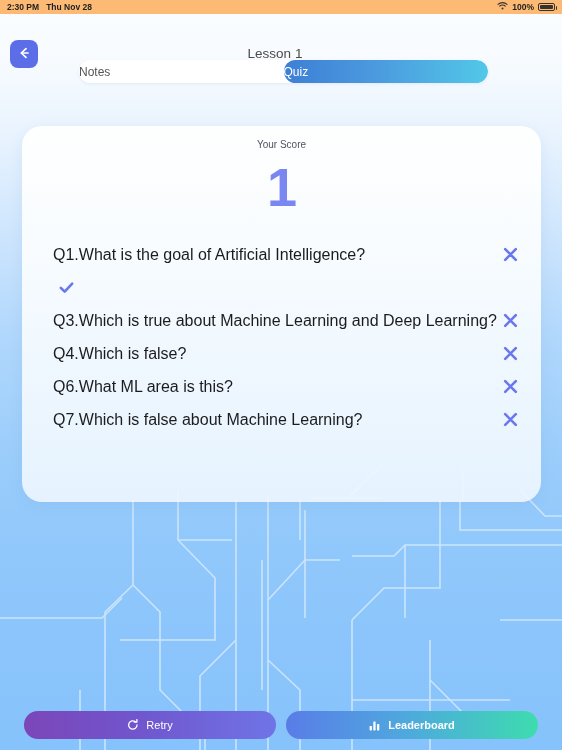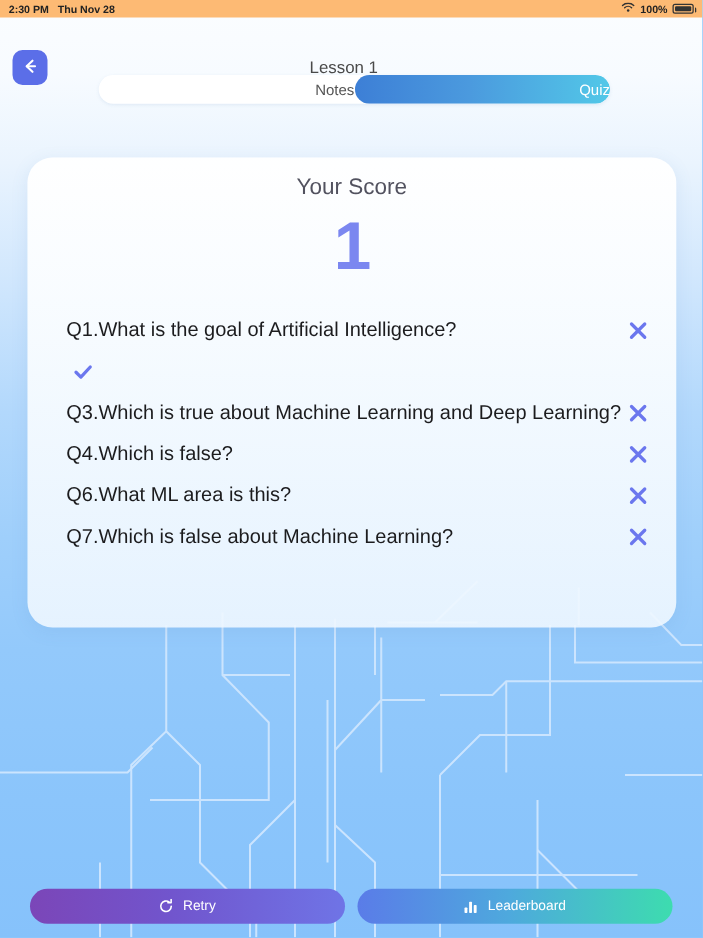--- a/index.html
+++ b/index.html
@@ -67,42 +67,42 @@
   
   #tab-bar {
     position:absolute; top:60px; left:79px;
     width:409px; height:23px;
     background:#ffffff; border-radius:12px;
     display:flex; overflow:hidden;
     box-shadow:0 1px 3px rgba(90,130,180,.12);
     z-index:20;
   }
   .tab {
-    flex:1; display:flex; align-items:center; justify-content:flex-end;
+    flex:1; display:flex; align-items:center; justify-content:flex-start;
     font-size:12px; color:#555; cursor:pointer;
     border-radius:12px;
   }
   .tab.active {
     color:#fff;
     background:linear-gradient(to right, #3d7fd6 0%, #4b9ade 45%, #52c8e8 100%);
   }
 
   
   #score-card {
     position:absolute; left:22px; top:126px;
     width:519px; height:376px;
     border-radius:20px;
     background:linear-gradient(to bottom, rgba(255,255,255,.97) 0%, rgba(250,253,255,.94) 35%, rgba(238,247,255,.90) 100%);
     box-shadow:0 3px 14px rgba(80,130,190,.10);
     overflow:hidden;
     z-index:10;
   }
   #score-label {
     text-align:center; margin-top:13px;
-    font-size:18px; color:#52525f;
+    font-size:10px; color:#52525f;
   }
   #score-value {
     text-align:center; margin-top:10px;
     font-size:54px; line-height:54px;
     font-weight:bold; color:#7b87f0;
     letter-spacing:-1px;
   }
 
   
   #question-list { margin-top:24px; }
@@ -127,20 +127,21 @@
     display:flex; align-items:center; justify-content:center; gap:7px;
     color:#fff; font-size:11px;
   }
   #retry-button {
     left:24px; width:252px;
     background:linear-gradient(to right, #7b46b8 0%, #7155cd 45%, #6f74e6 100%);
   }
   #leaderboard-button {
     left:286px; width:252px;
     background:linear-gradient(to right, #5a7ce8 0%, #4ea9dd 48%, #3ddcaf 100%);
+    font-weight:bold;
   }
   .btn-icon { display:flex; align-items:flex-end; }
 </style>
 </head>
 <body>
 
 <div id="bg-layer">
   <svg id="circuit-svg" viewBox="0 0 562 750" preserveAspectRatio="none">
     <g fill="none" stroke="#cfe6fe" stroke-width="1.6" opacity="0.95">
       <path d="M133 500 L133 585 L160 612 L160 690 L205 735 L205 750"></path>

